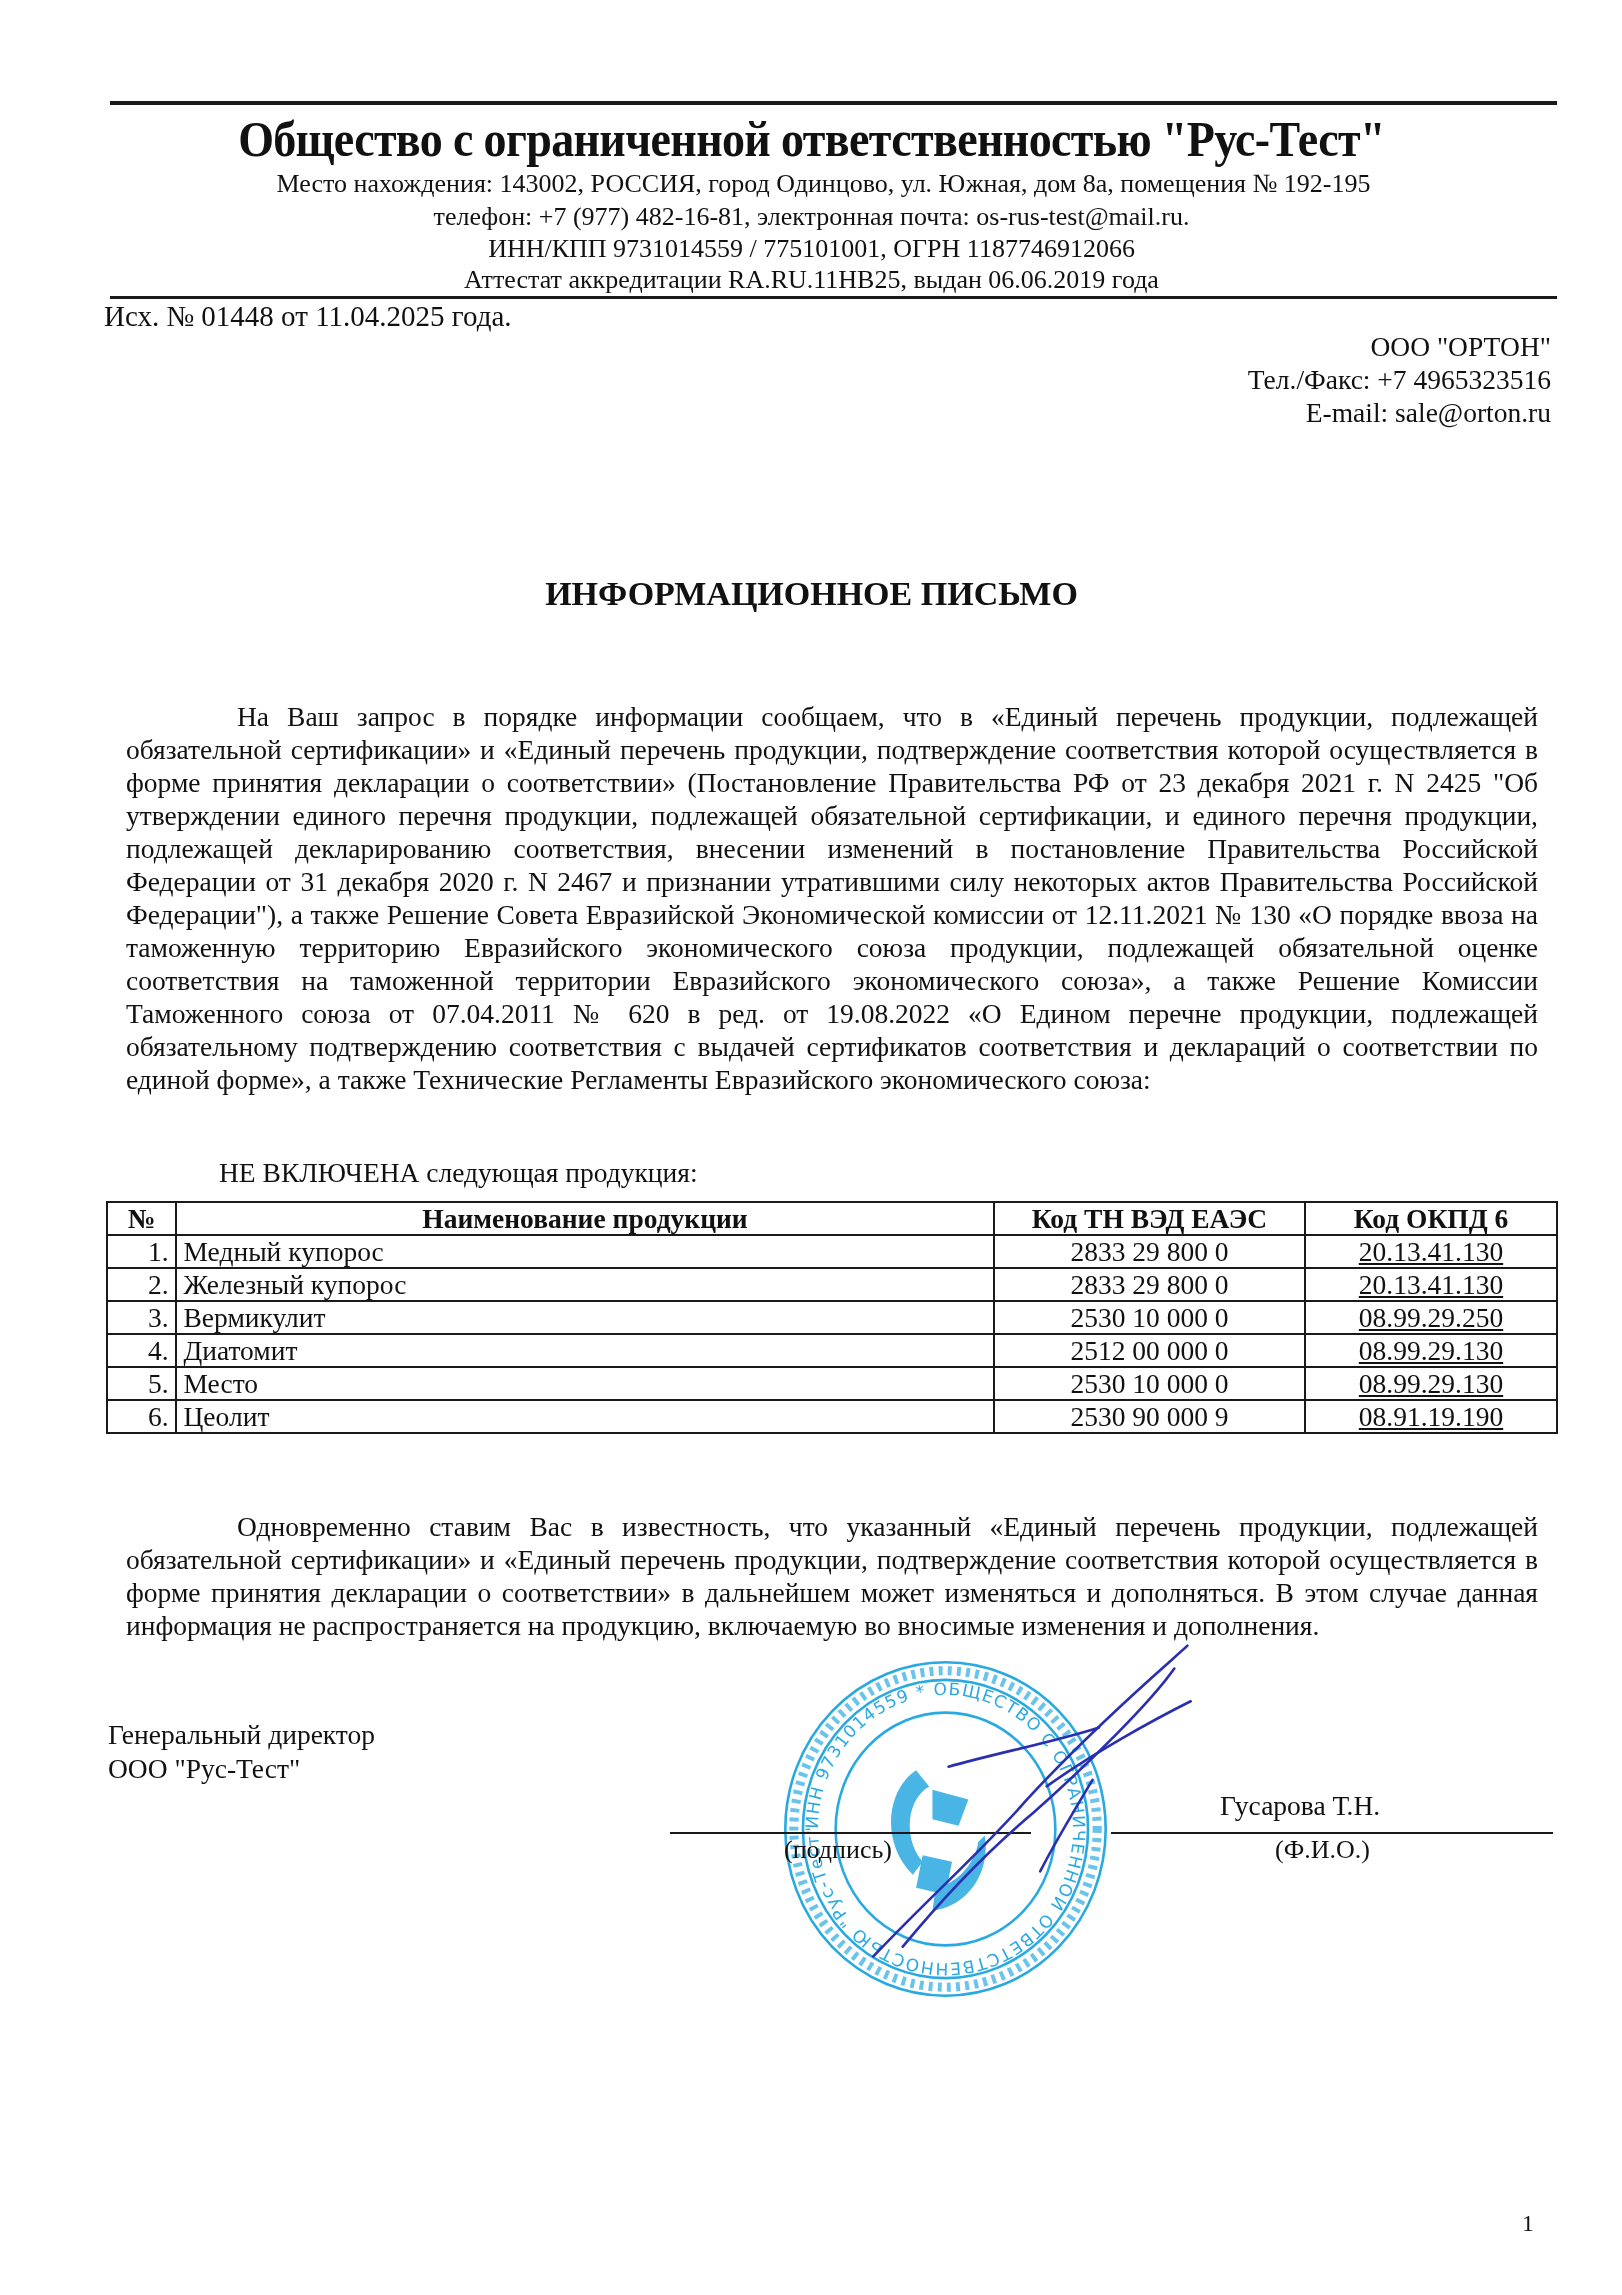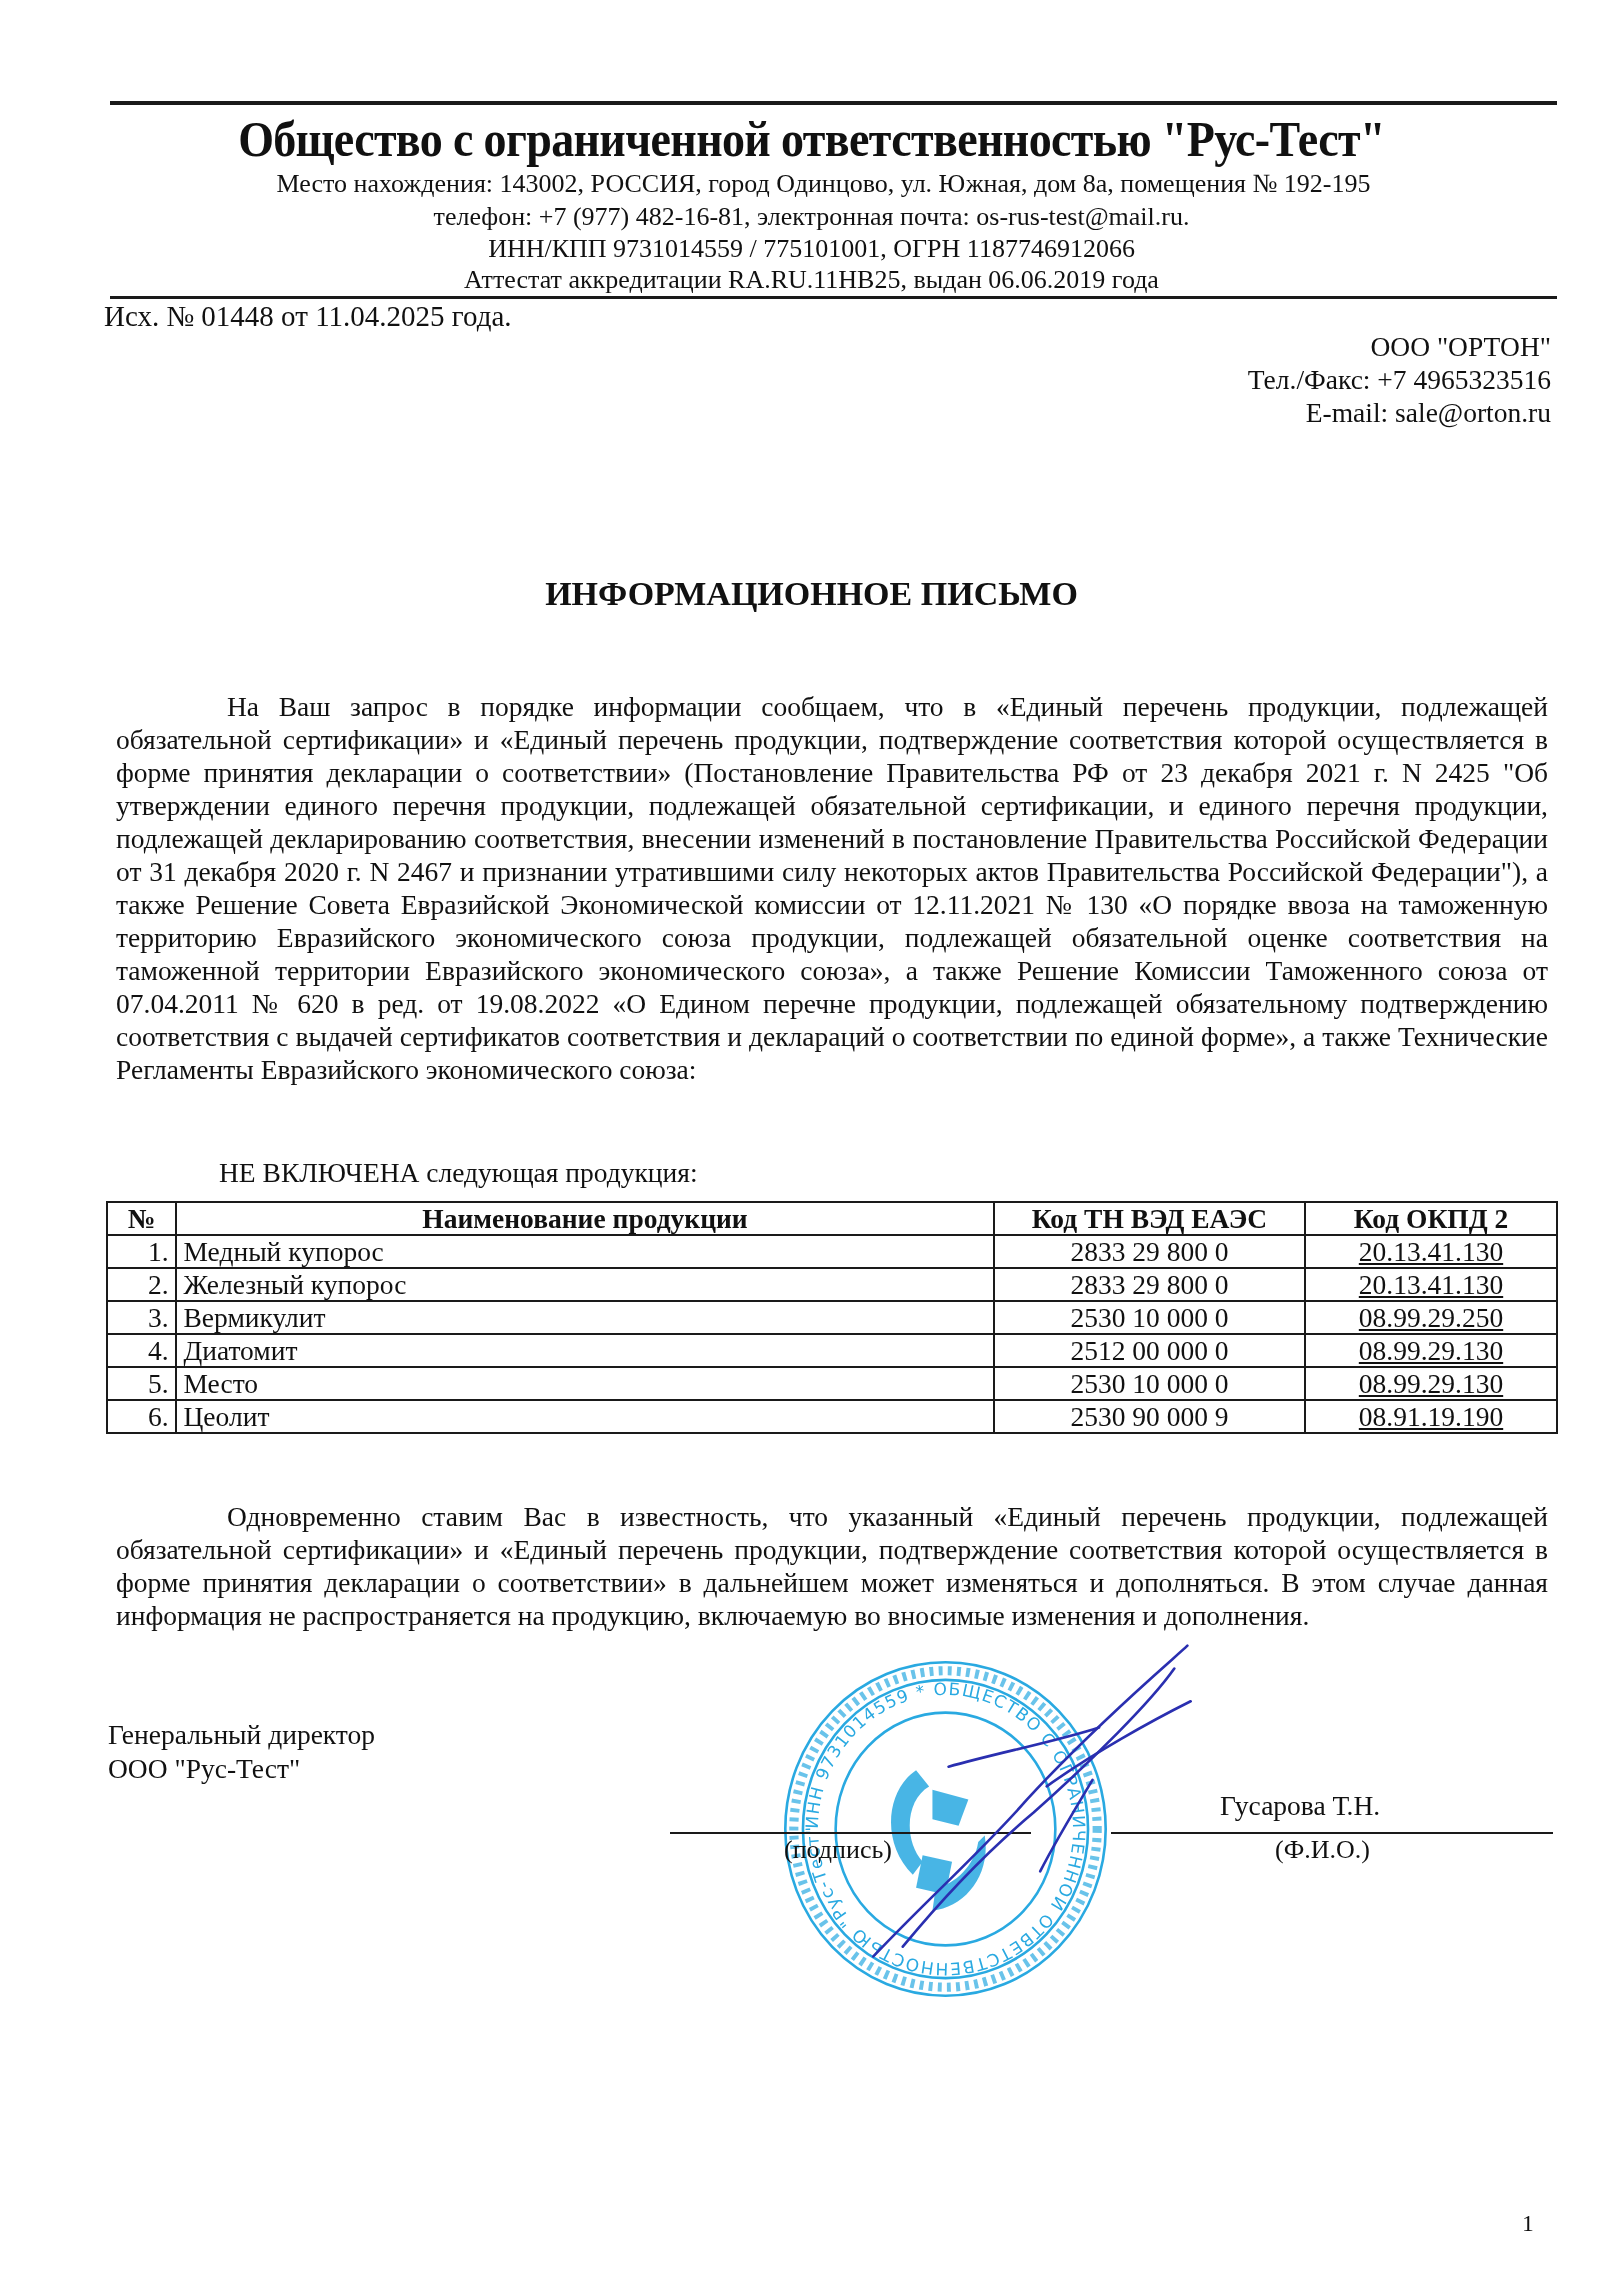--- a/index.html
+++ b/index.html
@@ -6,21 +6,21 @@
   body { width: 1623px; height: 2295px; position: relative; overflow: hidden;
          font-family: "Liberation Serif", "DejaVu Serif", serif; color: #111; }
   .abs { position: absolute; }
   .rule { position: absolute; left: 110px; width: 1447px; background: #1a1a1a; }
   .hdr-title { left: 0; width: 1623px; top: 110px; text-align: center; font-size: 50px; font-weight: bold; letter-spacing: -0.7px; transform: scaleX(0.92); transform-origin: 811px 0; }
   .hdr-line { left: 0; width: 1623px; text-align: center; font-size: 26px; line-height: 30px; }
   .ref { left: 104px; top: 300px; font-size: 29px; font-family: Liberation Serif, serif; }
   .recip { right: 72px; top: 330px; text-align: right; font-size: 27.5px; line-height: 33px; }
   .doc-title { left: 0; width: 1623px; top: 575px; text-align: center; font-size: 34px; font-weight: bold; }
   .para { left: 108px; width: 1448px; font-size: 27.5px; line-height: 33px; text-align: justify; }
-  .para p { margin: 8px; text-indent: 111px; }
+  .para p { margin: 18px; text-indent: 111px; }
   .lead { left: 219px; top: 1157px; font-size: 27.5px; }
   table.products { position: absolute; left: 106px; top: 1201px; width: 1452px; border-collapse: collapse; font-size: 27.5px; }
   table.products th, table.products td { border: 2px solid #1a1a1a; height: 31px; padding: 0 6.5px; line-height: 31px; }
   table.products th { font-weight: bold; text-align: center; }
   td.num { text-align: right; width: 54px; }
   td.name { text-align: left; }
   td.code { text-align: center; width: 296px; }
   td.okpd { text-align: center; width: 237px; text-decoration: underline; }
   .sig-left { left: 108px; top: 1718px; font-size: 27.5px; line-height: 34px; }
   .sig-line { position: absolute; height: 2px; background: #1a1a1a; top: 1832px; }
@@ -56,21 +56,21 @@
 </div>
 
 <div class="abs lead">НЕ ВКЛЮЧЕНА следующая продукция:</div>
 
 <table class="products">
   <thead>
     <tr>
       <th>№</th>
       <th>Наименование продукции</th>
       <th>Код ТН ВЭД ЕАЭС</th>
-      <th>Код ОКПД 2</th>
+      <th>Код ОКПД 6</th>
     </tr>
   </thead>
   <tbody id="products-body">
       <tr>
         <td class="num">1.</td>
         <td class="name">Медный купорос</td>
         <td class="code">2833 29 800 0</td>
         <td class="okpd">20.13.41.130</td>
       </tr>
       <tr>

